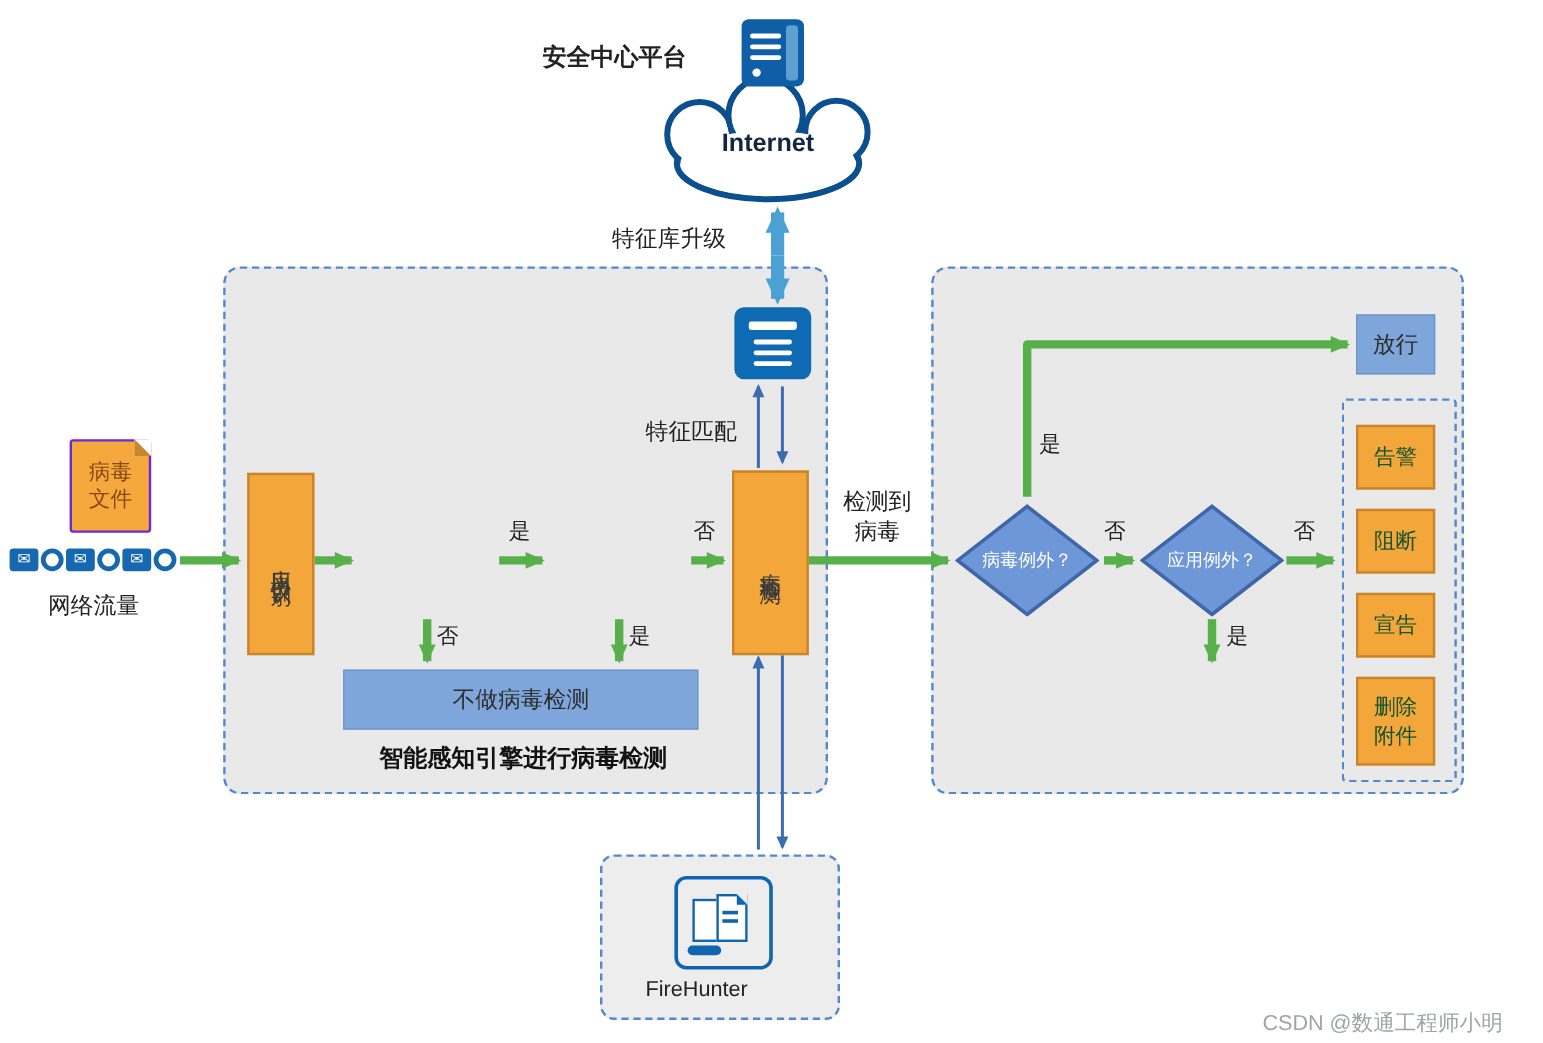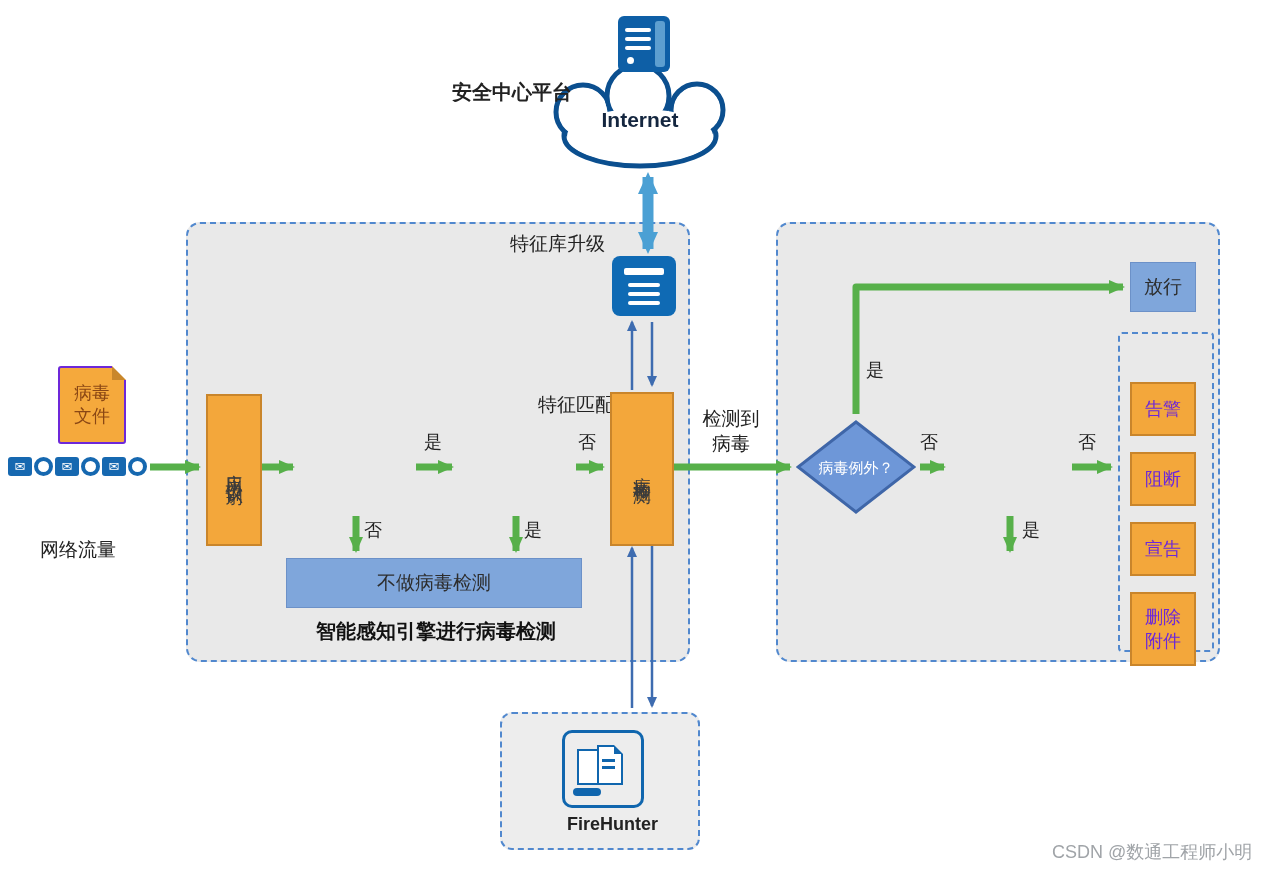--- a/index.html
+++ b/index.html
@@ -3,29 +3,29 @@
 <meta charset="utf-8">
 <style>
   html,body{margin:0;padding:0;background:#fff;}
   .stage{position:relative;width:1286px;height:869px;background:#fff;overflow:hidden;
          font-family:"Liberation Sans","DejaVu Sans",sans-serif;color:#222;}
   .abs{position:absolute;}
   svg.connectors{position:absolute;left:0;top:0;pointer-events:none;}
   .panel{background:#E9E9E9;border:2px dashed #5188CE;border-radius:14px;}
   .subpanel{background:#EDEDED;border:2px dashed #5188CE;border-radius:12px;}
   .inner-dashed{border:2px dashed #5188CE;border-radius:4px;background:transparent;}
-  .lbl{font-size:19px;color:#222;white-space:nowrap;margin-top:45px;}
+  .lbl{font-size:19px;color:#222;white-space:nowrap;}
   .yn{font-size:18px;color:#222;}
   .caption{font-weight:bold;font-size:20px;color:#111;text-align:center;white-space:nowrap;}
   .vbox{background:#F3A73B;border:2px solid #C9852B;display:flex;align-items:center;justify-content:center;}
   .vbox span{writing-mode:vertical-rl;font-size:17px;letter-spacing:3px;color:#3b3b3b;}
   .blue-box{background:#7FA6DB;border:1px solid #6C91C8;display:flex;flex-direction:column;
             align-items:center;justify-content:center;color:#2d2d2d;text-align:center;}
   .action-box{background:#F3A73B;border:2px solid #C9852B;display:flex;align-items:center;
-              justify-content:center;color:#6d28d9;font-size:18px;text-align:center;margin-top:28px;}
+              justify-content:center;color:#14532d;font-size:18px;text-align:center;}
   .action-box span{display:inline-block;line-height:24px;}
   .act-4 span{width:40px;}
   .diamond svg{position:absolute;left:0;top:0;width:100%;height:100%;}
   .dlabel{position:absolute;inset:0;display:flex;align-items:center;justify-content:center;
           color:#fff;font-size:15px;line-height:19px;text-align:center;}
   .lw52{display:inline-block;width:52px;}
   .lw84{display:inline-block;width:84px;}
   
   .traffic{display:flex;align-items:center;gap:2px;}
   .env{width:24px;height:19px;background:#1668B0;color:#fff;font-size:13px;border-radius:3px;
@@ -51,21 +51,21 @@
   .icon-firehunter{left:562px;top:730px;width:76px;height:72px;border:3px solid #1066AE;border-radius:10px;}
   .fh-doc{position:absolute;background:#fff;border:2px solid #1066AE;}
   .fh-back{left:12px;top:16px;width:22px;height:32px;}
   .fh-front{left:32px;top:12px;width:22px;height:36px;}
   .fh-fold{position:absolute;right:-2px;top:-2px;width:0;height:0;
            border-top:9px solid #EDEDED;border-left:9px solid #1066AE;}
   .fh-line{position:absolute;left:3px;width:13px;height:3px;background:#1066AE;}
   .fh-wave{position:absolute;left:8px;bottom:9px;width:28px;height:8px;background:#1066AE;border-radius:4px;}
   .watermark{font-size:18px;color:#A0A4A8;white-space:nowrap;}
   .internet-label{font-weight:bold;font-size:21px;color:#14263f;text-align:center;}
-  .fh-label{font-weight:bold;font-size:18px;color:#222;text-align:right;}
+  .fh-label{font-weight:normal;font-size:18px;color:#222;text-align:left;}
   .wrap62{display:inline-block;width:62px;text-align:center;line-height:25px;font-size:19px;}
 </style>
 </head>
 <body>
 
 <div class="stage">
 
   <div class="abs panel" style="left:186px;top:222px;width:500px;height:436px"></div>
   <div class="abs panel" style="left:776px;top:222px;width:440px;height:436px"></div>
   <div class="abs subpanel" style="left:500px;top:712px;width:196px;height:134px"></div>
@@ -194,20 +194,28 @@
 
   <div class="abs diamond" style="left:796px;top:420px;width:120px;height:94px">
     <svg viewBox="0 0 120 94" preserveAspectRatio="none">
         <polygon points="60,2 118,47 60,92 2,47" fill="#6E97D8" stroke="#3F66A8" stroke-width="3"></polygon>
       </svg>
     <div class="dlabel">
         <span class="lw84">病毒例外？</span>
       </div>
   </div>
 
+  <div class="abs diamond" style="left:950px;top:420px;width:120px;height:94px">
+    <svg viewBox="0 0 120 94" preserveAspectRatio="none">
+        <polygon points="60,2 118,47 60,92 2,47" fill="#6E97D8" stroke="#3F66A8" stroke-width="3"></polygon>
+      </svg>
+    <div class="dlabel">
+        <span class="lw84">应用例外？</span>
+      </div>
+  </div>
 
   <div class="abs blue-box" style="left:1130px;top:262px;width:64px;height:48px;font-size:19px">
     <div>放行</div>
   </div>
 
   <div class="abs action-box" style="left:1130px;top:354px;width:62px;height:50px">
     <span>告警</span>
   </div>
   <div class="abs action-box" style="left:1130px;top:424px;width:62px;height:50px">
     <span>阻断</span>

